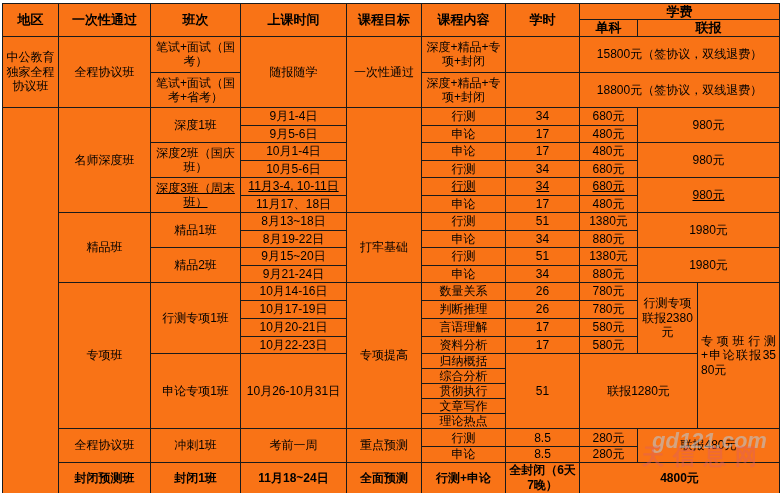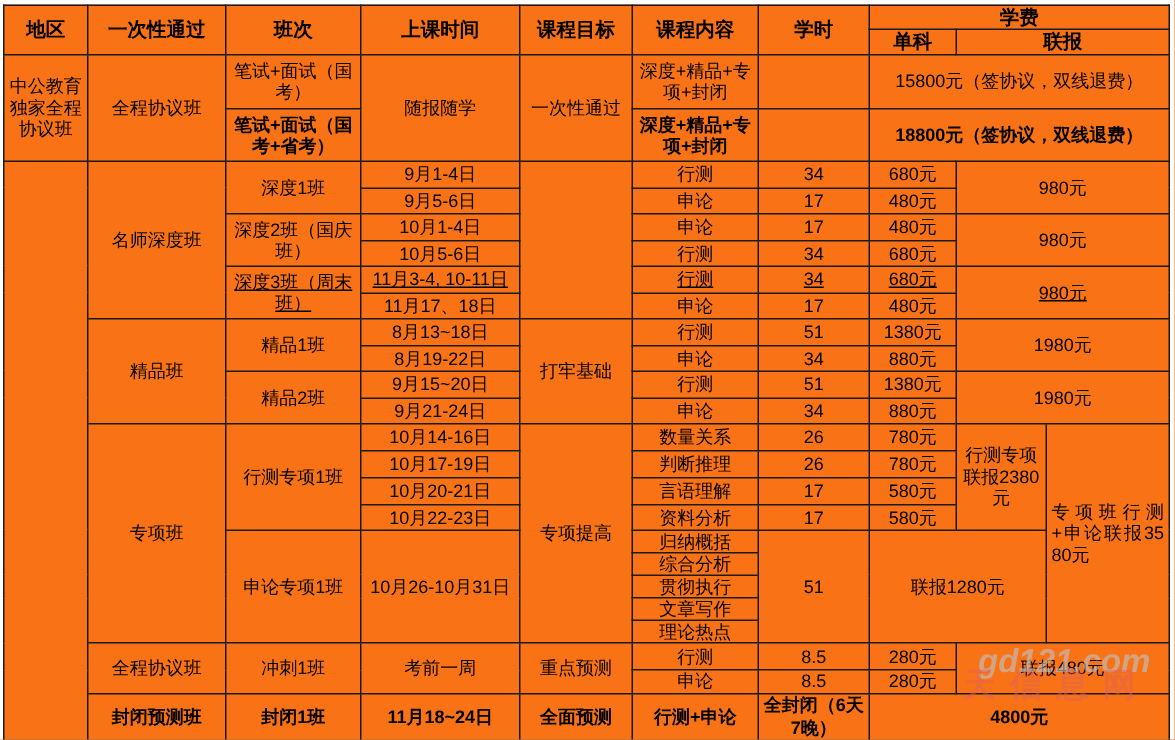--- a/index.html
+++ b/index.html
@@ -69,21 +69,21 @@
       <tr style="height: 36px;">
         <td rowspan="2">中公教育独家全程协议班</td>
         <td rowspan="2">全程协议班</td>
         <td>笔试+面试（国考）</td>
         <td rowspan="2">随报随学</td>
         <td rowspan="2">一次性通过</td>
         <td>深度+精品+专项+封闭</td>
         <td></td>
         <td colspan="3">15800元（签协议，双线退费）</td>
       </tr>
-      <tr style="height: 35px; font-weight: bold;">
+      <tr style="height: 35px;">
         <td>笔试+面试（国考+省考）</td>
         <td>深度+精品+专项+封闭</td>
         <td></td>
         <td colspan="3">18800元（签协议，双线退费）</td>
       </tr>
       <tr style="height: 18px;">
         <td rowspan="22"></td>
         <td rowspan="6">名师深度班</td>
         <td rowspan="2">深度1班</td>
         <td>9月1-4日</td>

